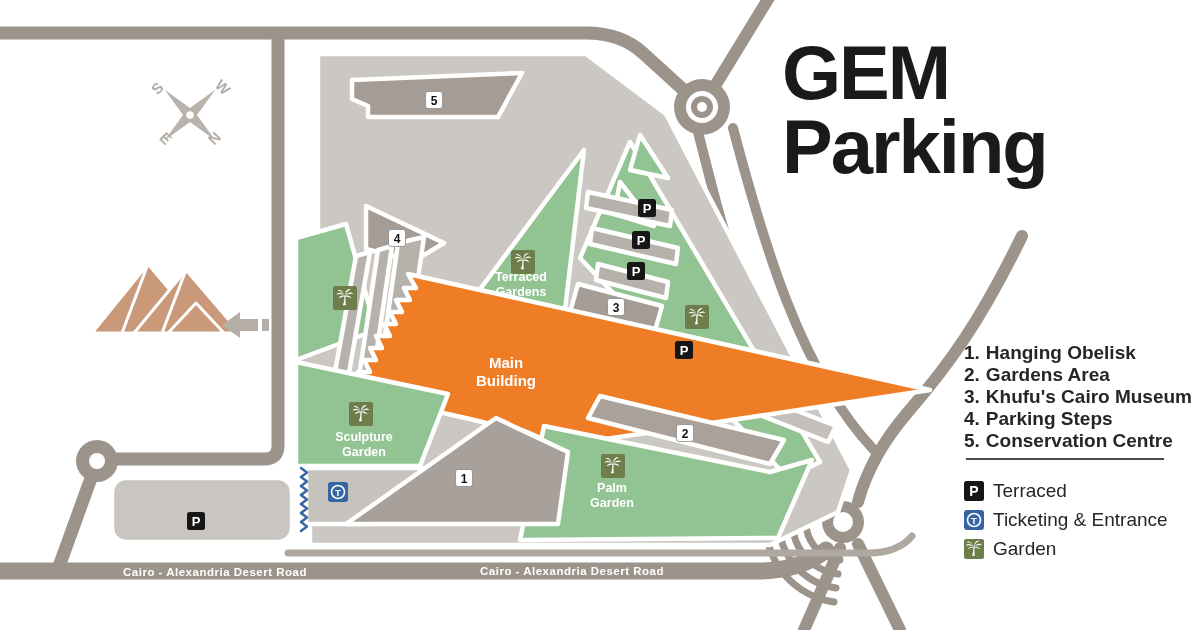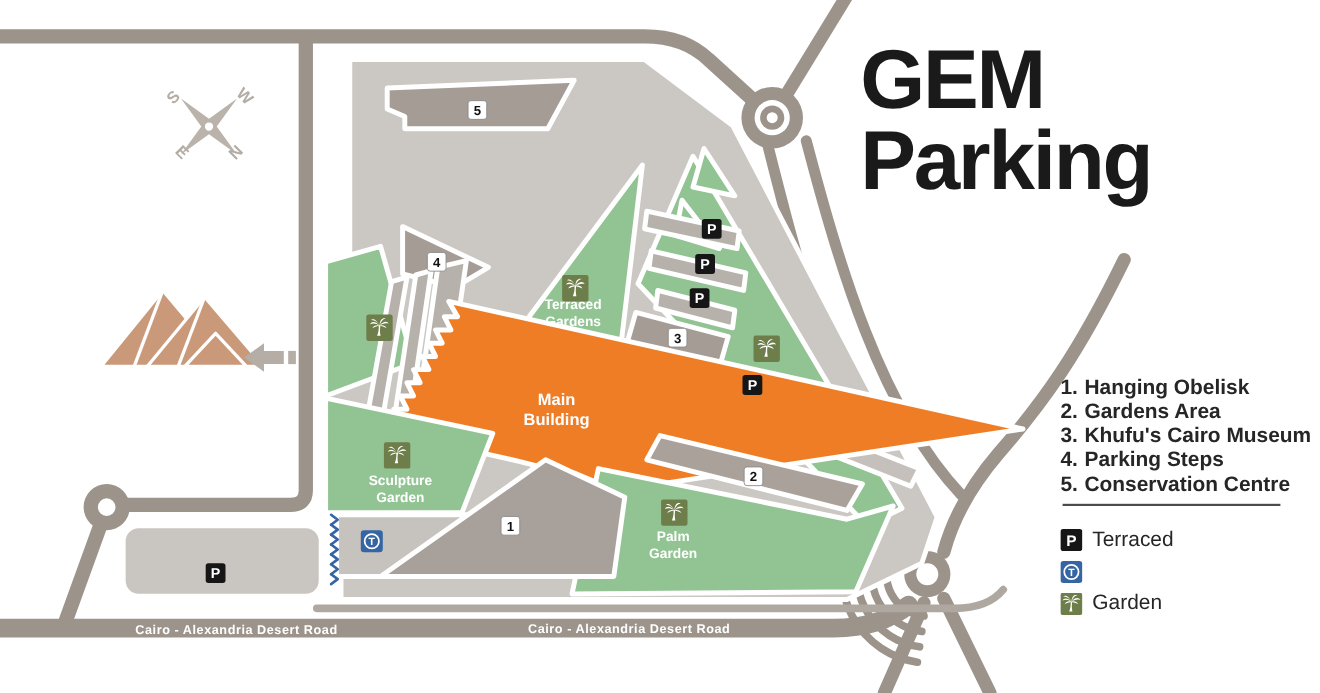--- a/index.html
+++ b/index.html
@@ -265,20 +265,21 @@
       <text x="10" y="15" font-size="14" font-weight="bold" fill="#fff" text-anchor="middle">P</text>
     </svg>
     <span>Terraced</span>
   </div>
   <div class="key-row">
     <svg class="key-ico" viewBox="0 0 20 20">
       <rect width="20" height="20" rx="3" fill="#3565A3"></rect>
       <circle cx="10" cy="10" r="6.5" fill="none" stroke="#fff" stroke-width="1.6"></circle>
       <text x="10" y="13.5" font-size="9.5" font-weight="bold" fill="#fff" text-anchor="middle">T</text>
     </svg>
+    <span>Ticketing &amp; Entrance</span>
   </div>
   <div class="key-row">
     <svg class="key-ico" viewBox="0 0 20 20">
       <rect width="20" height="20" rx="2" fill="#6E7E4B"></rect>
       <use href="#palmGlyph" x="1" y="1" width="18" height="18"></use>
     </svg>
     <span>Garden</span>
   </div>
 </div>
 

